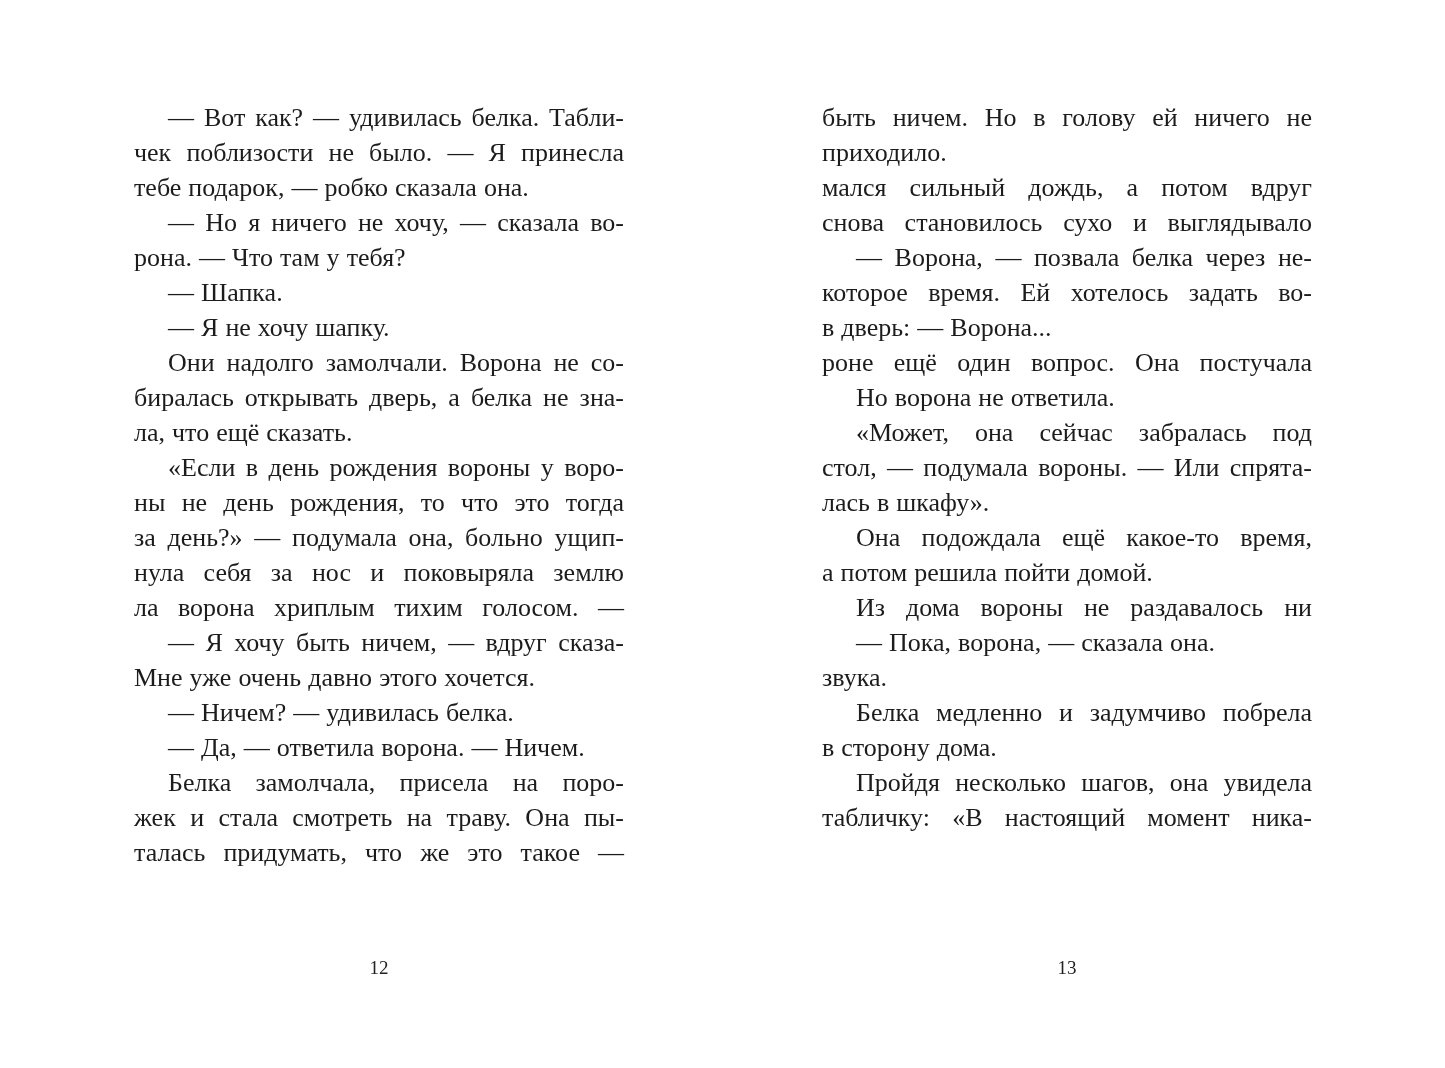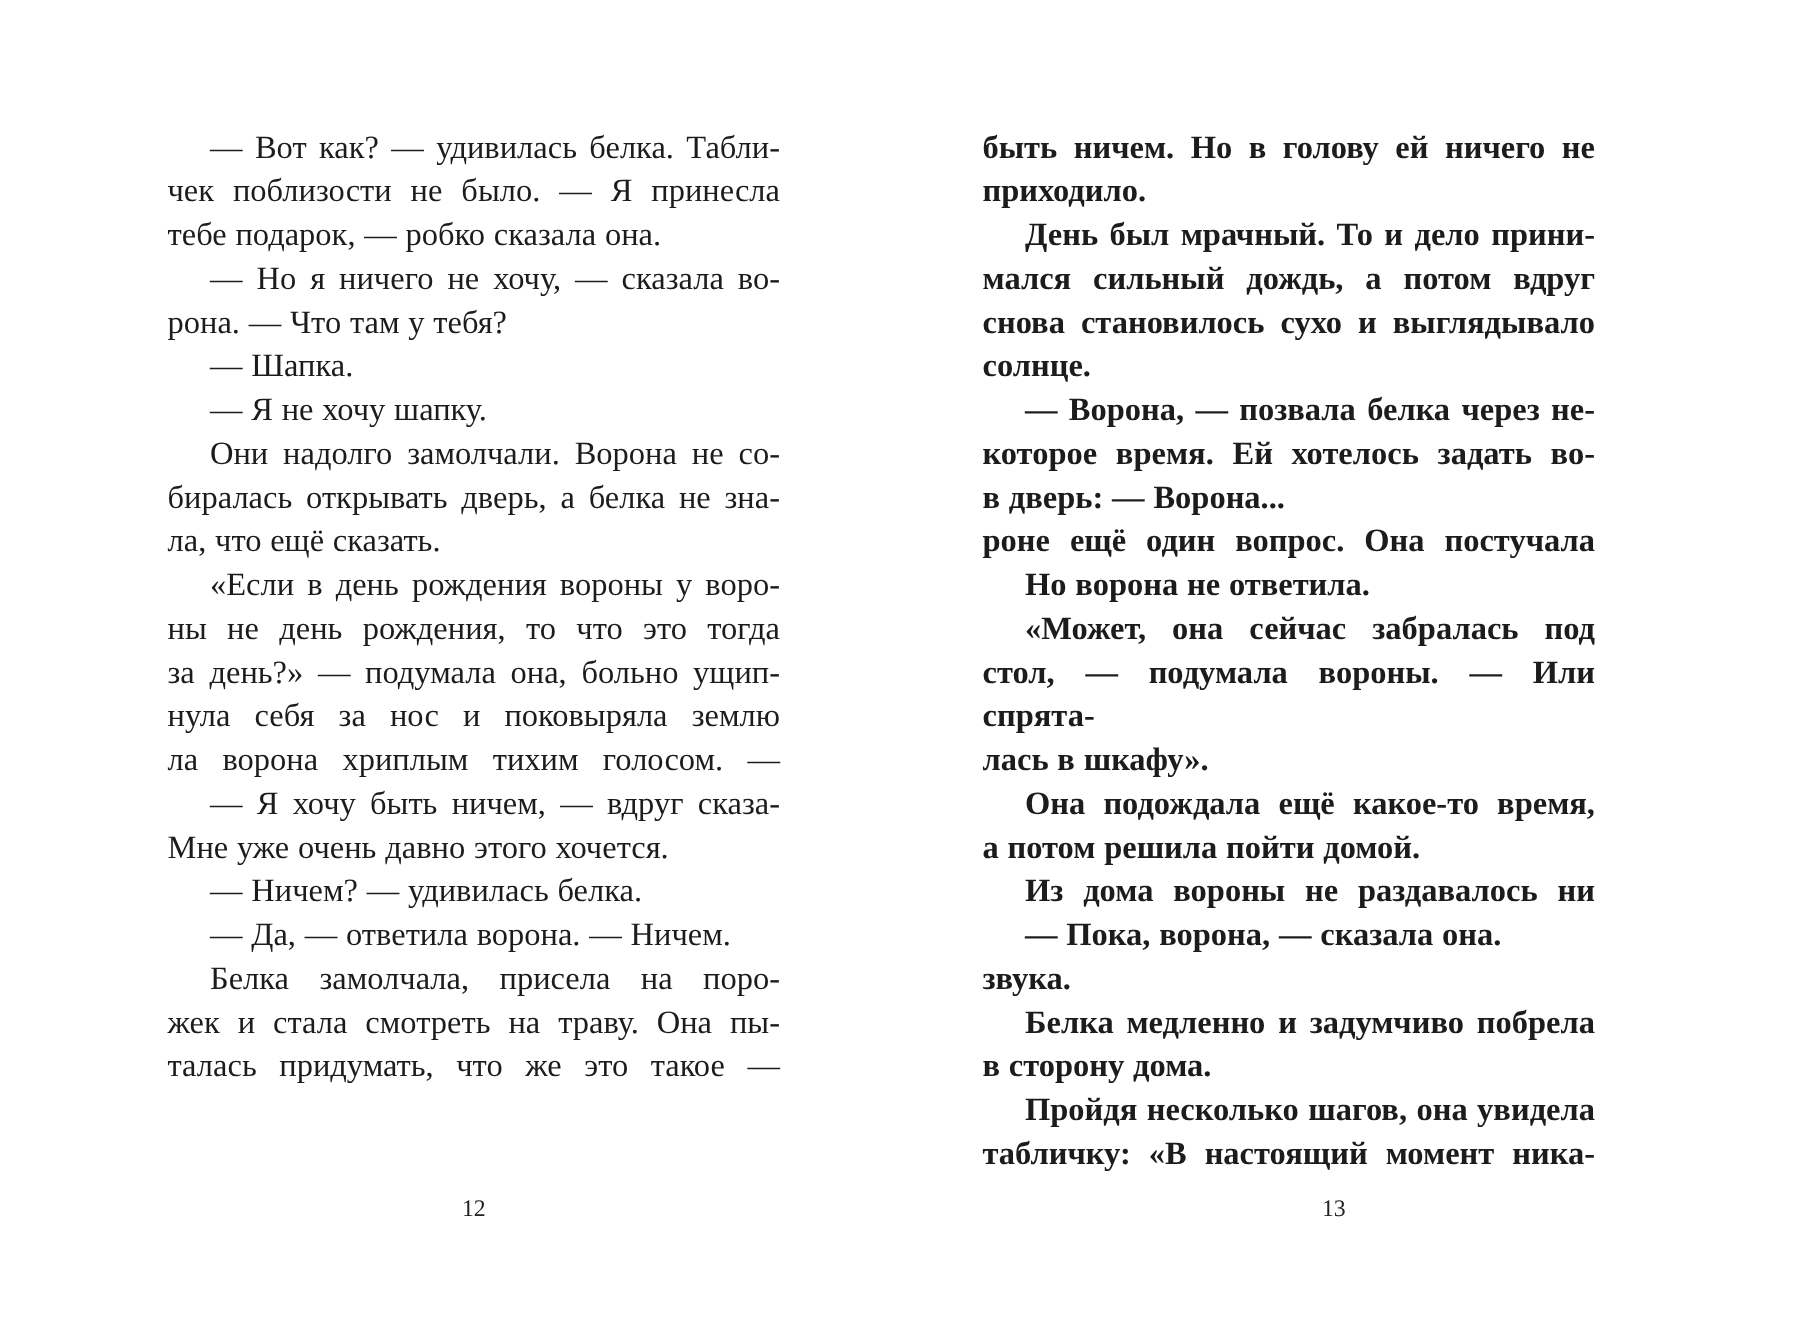--- a/index.html
+++ b/index.html
@@ -19,21 +19,21 @@
     inset: 0;
   }
   .page-column {
     position: absolute;
     top: 100px;
     width: 490px;
     color: #1c1c1c;
     font-size: 26px;
   }
   .page-column.left  { left: 134px; }
-  .page-column.right { left: 786px; font-weight: bold; }
+  .page-column.right { left: 822px; }
   .line {
     line-height: 35px;
     min-height: 35px;
     text-align: justify;
     text-align-last: justify;
     -moz-text-align-last: justify;
     word-spacing: 0.02em;
   }
   .line.last {
     text-align: left;
@@ -81,24 +81,22 @@
       <div class="line indent last">— Ничем? — удивилась белка.</div>
       <div class="line indent last">— Да, — ответила ворона. — Ничем.</div>
       <div class="line indent">Белка замолчала, присела на поро-</div>
       <div class="line">жек и стала смотреть на траву. Она пы-</div>
       <div class="line">талась придумать, что же это такое —</div>
     </div>
 
   <div class="page-column right">
       <div class="line">быть ничем. Но в голову ей ничего не</div>
       <div class="line last">приходило.</div>
-      <div class="line indent">День был мрачный. То и дело прини-</div>
       <div class="line">мался сильный дождь, а потом вдруг</div>
       <div class="line">снова становилось сухо и выглядывало</div>
-      <div class="line last">солнце.</div>
       <div class="line indent">— Ворона, — позвала белка через не-</div>
       <div class="line">которое время. Ей хотелось задать во-</div>
       <div class="line last">в дверь: — Ворона...</div>
       <div class="line">роне ещё один вопрос. Она постучала</div>
       <div class="line indent last">Но ворона не ответила.</div>
       <div class="line indent">«Может, она сейчас забралась под</div>
       <div class="line">стол, — подумала вороны. — Или спрята-</div>
       <div class="line last">лась в шкафу».</div>
       <div class="line indent">Она подождала ещё какое-то время,</div>
       <div class="line last">а потом решила пойти домой.</div>

